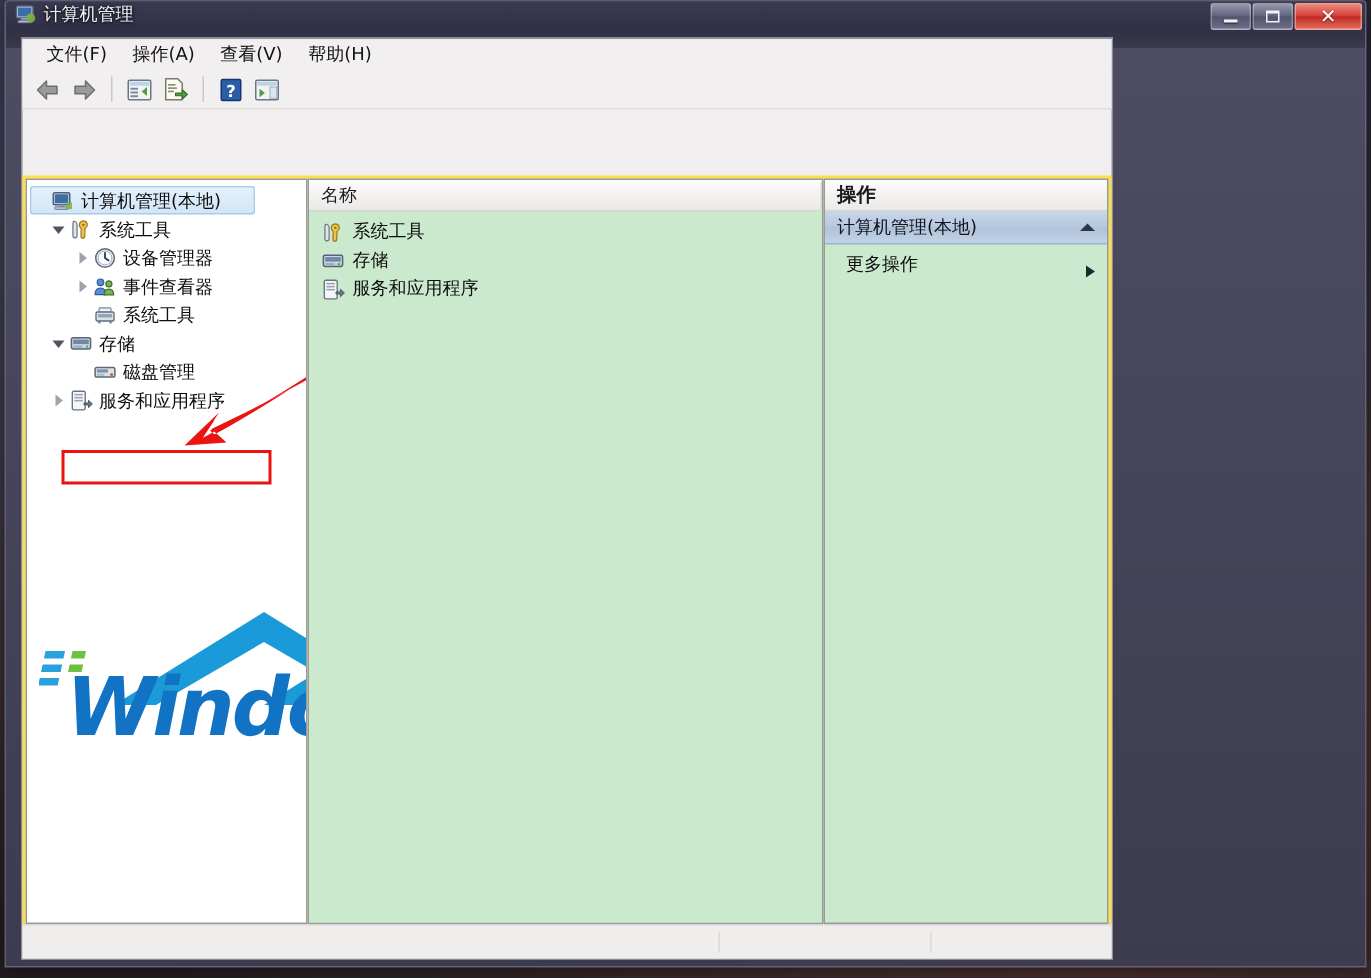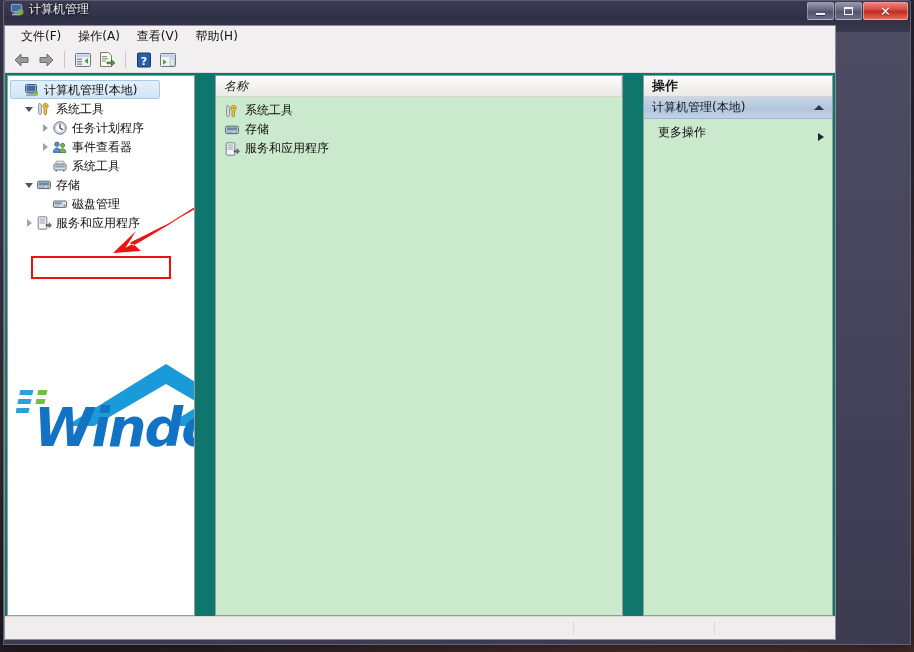--- a/index.html
+++ b/index.html
@@ -109,22 +109,22 @@
     color: #fff;
     font-size: 13px;
     font-weight: bold;
     line-height: 1;
     text-shadow: 0 1px 1px rgba(0,0,0,.5);
   }
 
   
   .client {
     position: absolute;
-    left: 0; top: 24px;
-    width: 832px;
+    left: 10px; top: 24px;
+    width: 728px;
     height: 615px;
     background: #f0eeee;
     border: 1px solid #8d8d99;
     box-sizing: border-box;
     display: flex;
     flex-direction: column;
   }
 
   .menubar {
     height: 21px;
@@ -162,23 +162,24 @@
     display: flex;
     align-items: center;
     justify-content: center;
     flex: none;
   }
 
   .panes {
     flex: 1;
     display: flex;
     padding: 2px 2px 0 2px;
-    gap: 20px;
-    background: #0f766e;
+    gap: 0;
+    background: #fde047;
     min-height: 0;
+    margin-top: 44px;
   }
 
   
   .tree-pane {
     width: 188px;
     background: #ffffff;
     border: 1px solid #9a9a9a;
     box-sizing: border-box;
     position: relative;
     overflow: hidden;
@@ -281,21 +282,20 @@
     min-width: 0;
     position: relative;
   }
   .colhdr {
     height: 20px;
     background: linear-gradient(180deg, #fdfdfd 0%, #f3f2f1 50%, #eceae9 100%);
     border-bottom: 1px solid #d6d3d0;
     display: flex;
     align-items: center;
     flex: none;
-    font-style: italic;
   }
   .col-name {
     width: 452px;
     padding-left: 8px;
     font-size: 12px;
     color: #1b1b1b;
     border-right: 1px solid #d8d5d3;
     box-sizing: border-box;
     line-height: 19px;
     height: 19px;
@@ -522,21 +522,21 @@
               <div class="twist">
                   <div class="tri-closed"></div>
                 </div>
               <div class="ticon">
                 <svg width="16" height="16" viewBox="0 0 16 16">
                   <circle cx="8" cy="8" r="6.2" fill="#e8edf3" stroke="#5d6b7c" stroke-width="1"></circle>
                   <circle cx="8" cy="8" r="4.6" fill="#fbfdff" stroke="#9aa8b8" stroke-width=".6"></circle>
                   <path d="M8 4.6 L8 8 L10.4 9.6" stroke="#2c3a4b" stroke-width="1.2" fill="none" stroke-linecap="round"></path>
                 </svg>
               </div>
-              <div class="tlabel">任务计划程序</div>
+              <div class="tlabel">设备管理器</div>
             </div>
 
 
 
             <div class="trow indent2">
               <div class="twist">
                   <div class="tri-closed"></div>
                 </div>
               <div class="ticon">
                 <svg width="16" height="16" viewBox="0 0 16 16">

